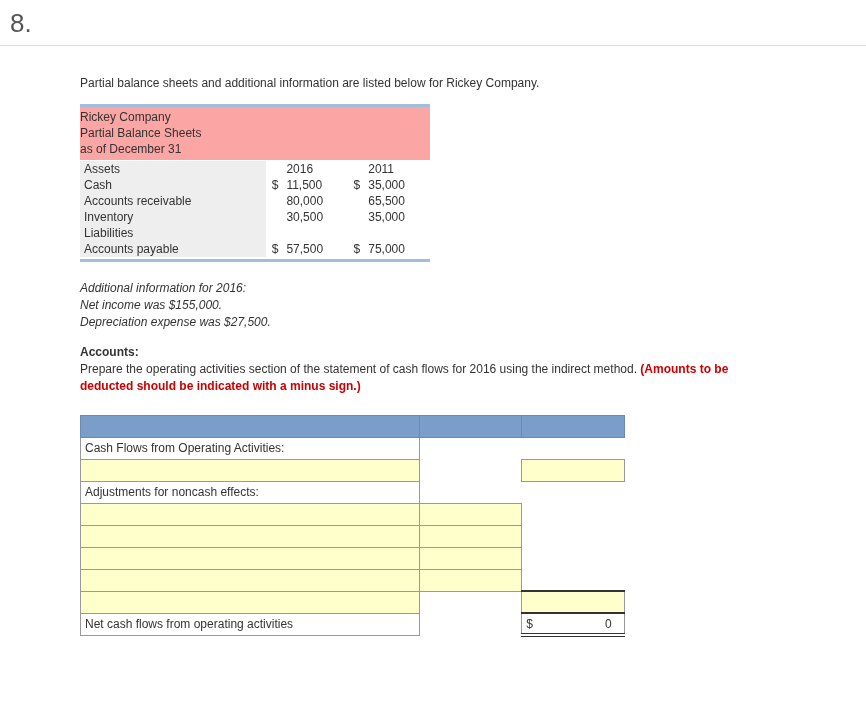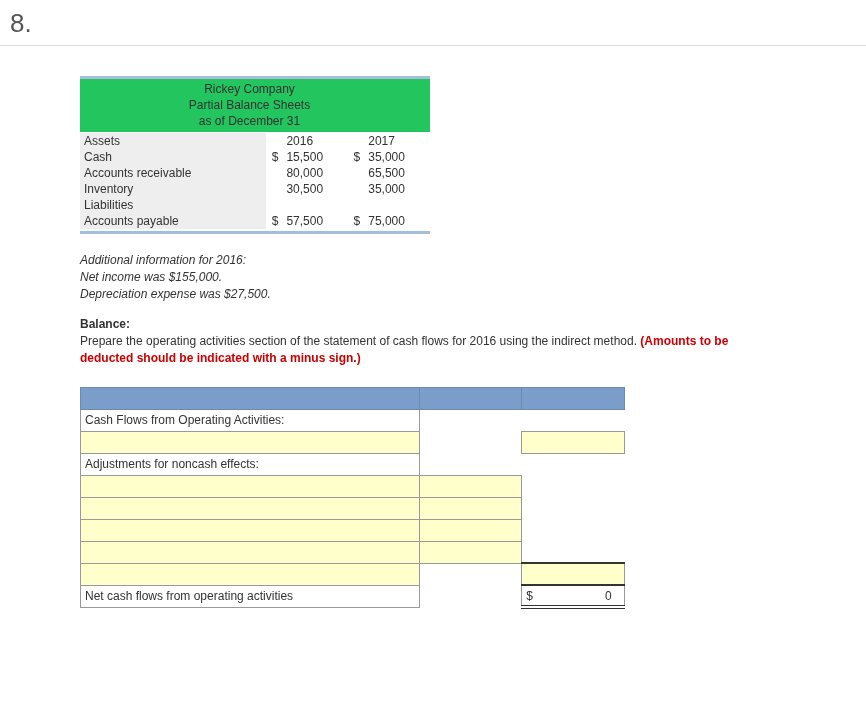--- a/index.html
+++ b/index.html
@@ -19,22 +19,22 @@
     font-weight: 300;
   }
   .content {
     padding: 30px 10px 10px 80px;
     width: 780px;
   }
   .intro { margin-bottom: 14px; }
 
   .bs-wrap { width: 350px; margin-bottom: 18px; }
   .bs-title {
-    background: #22c55e;
-    text-align: center;
+    background: #fca5a5;
+    text-align: left;
     line-height: 1.35;
     padding: 2px 11px 2px 0;
     border-bottom: 1px solid #fff;
   }
   table.bs {
     border-collapse: collapse;
     width: 100%;
   }
   table.bs td {
     padding: 1px 4px;
@@ -85,40 +85,41 @@
   .ws .bdr-dbl { border-bottom: 4px double #333; }
   .ws td.nb { border: none; background: #fff; }
 </style>
 </head>
 <body>
 
 <div class="q-header">8.</div>
 
 <div class="content">
 
+  <div class="intro">Partial balance sheets and additional information are listed below for Rickey Company.</div>
 
   <div class="bs-wrap bs-rule-top">
     <div class="bs-title">
       <div>Rickey Company</div>
       <div>Partial Balance Sheets</div>
       <div>as of December 31</div>
     </div>
     <table class="bs">
       <tbody>
           <tr>
         <td class="lbl">Assets</td>
         <td class="cur"></td>
         <td class="num">2016</td>
         <td class="cur"></td>
-        <td class="num">2017</td>
+        <td class="num">2011</td>
       </tr>
       <tr>
         <td class="lbl">Cash</td>
         <td class="cur">$</td>
-        <td class="num">15,500</td>
+        <td class="num">11,500</td>
         <td class="cur">$</td>
         <td class="num">35,000</td>
       </tr>
       <tr>
         <td class="lbl">Accounts receivable</td>
         <td class="cur"></td>
         <td class="num">80,000</td>
         <td class="cur"></td>
         <td class="num">65,500</td>
       </tr>
@@ -150,21 +151,21 @@
       </table>
   </div>
 
   <div class="addl">
     <div>Additional information for 2016:</div>
     <div>Net income was $155,000.</div>
     <div>Depreciation expense was $27,500.</div>
   </div>
 
   <div class="req">
-    <div class="lbl">Balance:</div>
+    <div class="lbl">Accounts:</div>
     <span>Prepare the operating activities section of the statement of cash flows for 2016 using the indirect method.</span>
     <span class="note">(Amounts to be deducted should be indicated with a minus sign.)</span>
   </div>
 
   <table class="ws">
     <tbody>
         <tr class="hdr">
           <td class="c1"></td>
           <td class="c2"></td>
           <td class="c3"></td>

